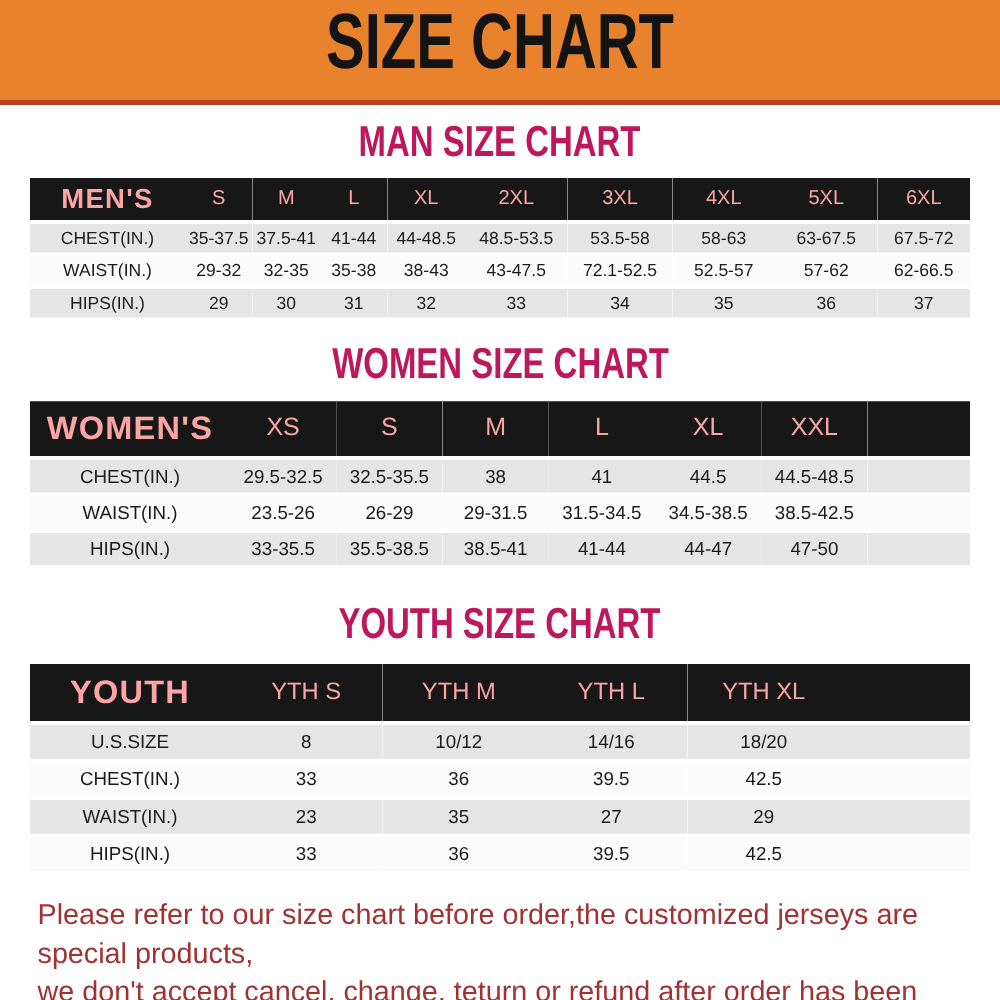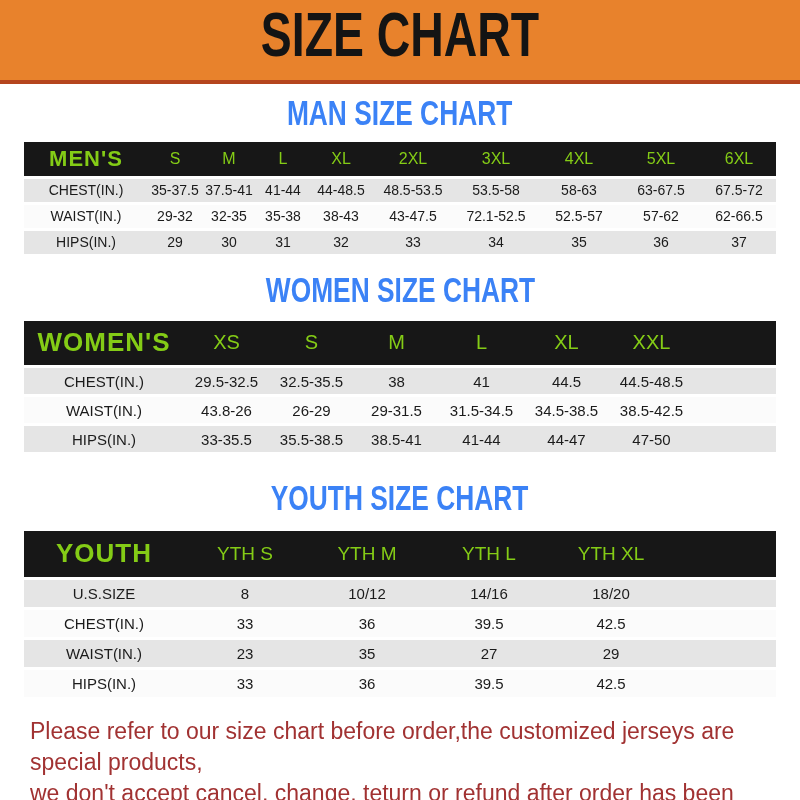--- a/index.html
+++ b/index.html
@@ -16,40 +16,40 @@
     background: #E8822C;
     border-bottom: 4px solid #B5451E;
     display: flex; align-items: flex-start; justify-content: center;
   }
   .banner-title {
     font-size: 58px; font-weight: bold; color: #141414;
     white-space: nowrap;
     transform: scale(0.80, 1.08);
   }
   
-  .section-heading { text-align: center; font-weight: bold; color: #3b82f6; }
+  .section-heading { text-align: center; font-weight: bold; color: #be185d; }
   .section-heading .cond {
     display: inline-block; font-size: 31px; white-space: nowrap;
     transform: scale(0.85, 1.12);
   }
   #h-men   { margin: 12px 0 10px; }
   #h-women { margin: 16px 0 12px; }
   #h-youth { margin: 26px 0 14px; }
   
   table {
     border-collapse: collapse;
     width: 752px; margin: 0 auto;
     table-layout: fixed;
   }
   td {
     text-align: center; vertical-align: middle;
     border-bottom: 3px solid #ffffff;
     white-space: nowrap; overflow: hidden;
   }
-  tr.hdr td { background: #171717; color: #84cc16; margin-top: 36px; }
+  tr.hdr td { background: #171717; color: #fca5a5; margin-top: 36px; }
   tr.g td { background: #E5E5E5; }
   tr.w td { background: #FBFBFB; }
   .bar-label { font-weight: bold; letter-spacing: 1px; }
 
   .men tr.hdr td { height: 35px; font-size: 16px; }
   .men tr.hdr td.bar-label { font-size: 22px; }
   .men td { height: 26px; font-size: 14px; }
 
   .women tr.hdr td { height: 46px; font-size: 20px; }
   .women tr.hdr td.bar-label { font-size: 26px; }
@@ -173,21 +173,21 @@
     <td>29.5-32.5</td>
     <td>32.5-35.5</td>
     <td>38</td>
     <td>41</td>
     <td>44.5</td>
     <td>44.5-48.5</td>
     <td></td>
   </tr>
   <tr class="w">
     <td>WAIST(IN.)</td>
-    <td>43.8-26</td>
+    <td>23.5-26</td>
     <td>26-29</td>
     <td>29-31.5</td>
     <td>31.5-34.5</td>
     <td>34.5-38.5</td>
     <td>38.5-42.5</td>
     <td></td>
   </tr>
   <tr class="g">
     <td>HIPS(IN.)</td>
     <td>33-35.5</td>

